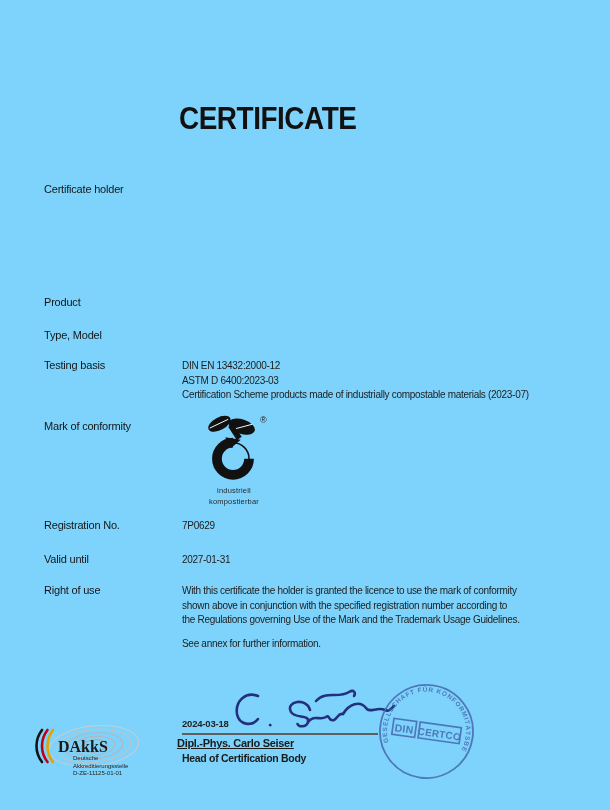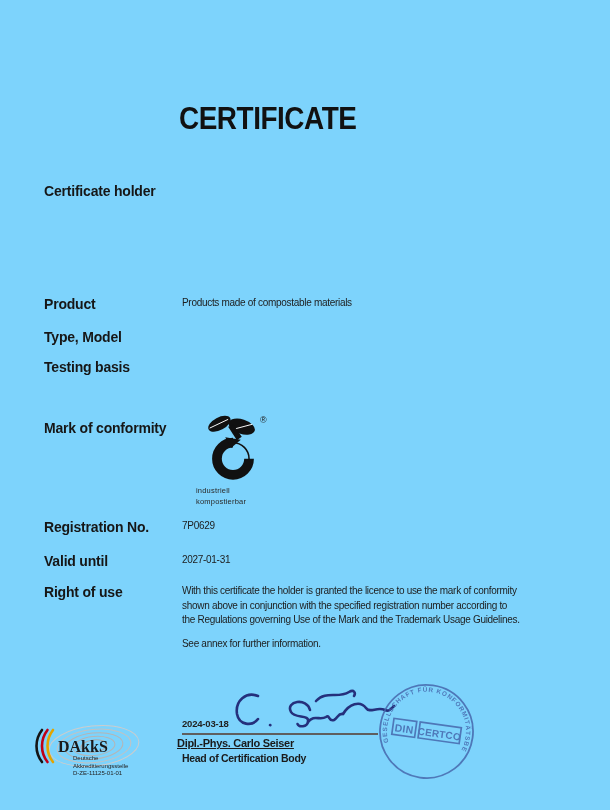--- a/index.html
+++ b/index.html
@@ -16,35 +16,35 @@
   }
   .title{
     position:absolute;left:179px;top:103px;
     font-size:31px;font-weight:bold;line-height:1.05;
     letter-spacing:-0.5px;color:#111;
     transform:scaleX(0.9);transform-origin:left top;
     white-space:nowrap;
   }
   .lbl{
     position:absolute;left:44px;
-    font-size:14px;font-weight:bold;letter-spacing:-0.2px;
+    font-size:11px;font-weight:normal;letter-spacing:-0.2px;
     white-space:nowrap;color:#161616;
   }
   .val{
     position:absolute;left:182px;
     font-size:10px;letter-spacing:-0.3px;line-height:14.5px;
     white-space:pre-line;color:#1d1d1d;
   }
   .val.bold-addr{
     font-size:11.5px;font-weight:bold;line-height:16px;letter-spacing:-0.2px;color:#141414;
   }
   .note{position:absolute;left:182px;font-size:10px;letter-spacing:-0.3px;color:#1d1d1d;white-space:nowrap;text-align:center;}
   .mark-caption{
     position:absolute;left:196px;top:486px;width:76px;
-    text-align:left;font-size:7.5px;line-height:1.4;letter-spacing:0.2px;
+    text-align:center;font-size:7.5px;line-height:1.4;letter-spacing:0.2px;
     color:#2a2a2a;white-space:pre-line;
   }
   .mark-reg{
     position:absolute;left:260px;top:415px;font-size:9px;color:#222;
   }
   .sig-date{
     position:absolute;left:182px;top:718px;
     font-size:9.5px;font-weight:bold;letter-spacing:-0.2px;color:#222;white-space:nowrap;
   }
   .sig-rule{
@@ -64,25 +64,27 @@
 </head>
 <body>
 
 <div class="page">
 
   <div class="title">CERTIFICATE</div>
 
   <div class="lbl" style="top:183px">Certificate holder</div>
 
   <div class="lbl" style="top:296px">Product</div>
-  <div class="val" style="top:296px">Products made of compostable materials</div>
 
   <div class="lbl" style="top:329px">Type, Model</div>
 
   <div class="lbl" style="top:359px">Testing basis</div>
+  <div class="val" style="top:359px">DIN EN 13432:2000-12
+ASTM D 6400:2023-03
+Certification Scheme products made of industrially compostable materials (2023-07)</div>
 
   <div class="lbl" style="top:420px">Mark of conformity</div>
 
   <svg class="abs" style="left:198px;top:414px" width="70" height="70" viewBox="0 0 72 72" aria-hidden="true">
 
     <ellipse cx="22" cy="10" rx="12.5" ry="6.5" transform="rotate(-28 22 10)" fill="#111"></ellipse>
     <line x1="12" y1="14.5" x2="31" y2="5.5" stroke="#fff" stroke-width="1"></line>
 
     <ellipse cx="45" cy="13" rx="14" ry="7.5" transform="rotate(18 45 13)" fill="#111"></ellipse>
     <line x1="33.5" y1="16.5" x2="56" y2="10.5" stroke="#fff" stroke-width="1"></line>

